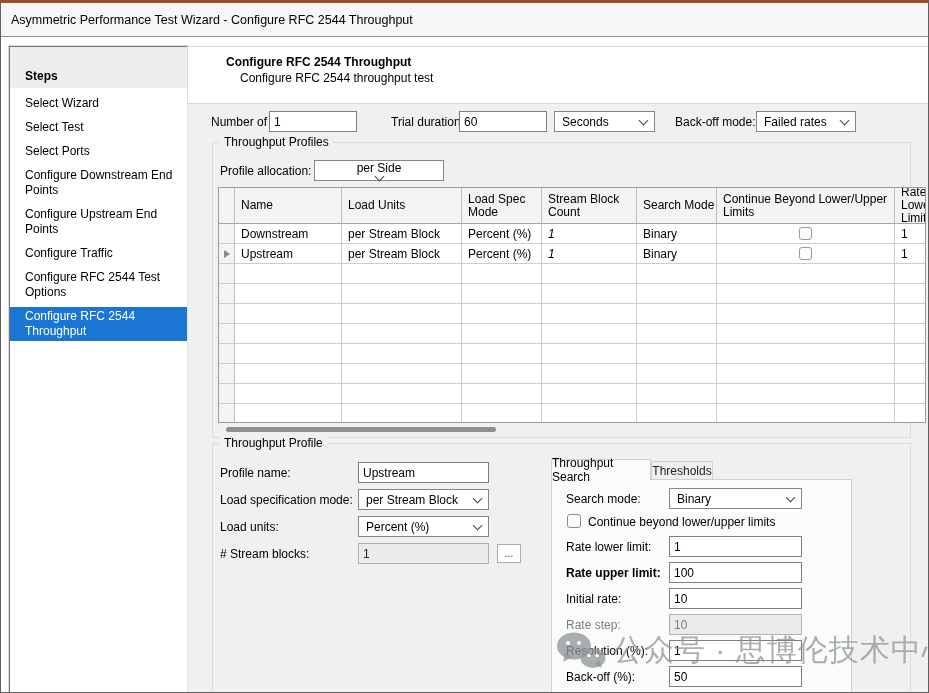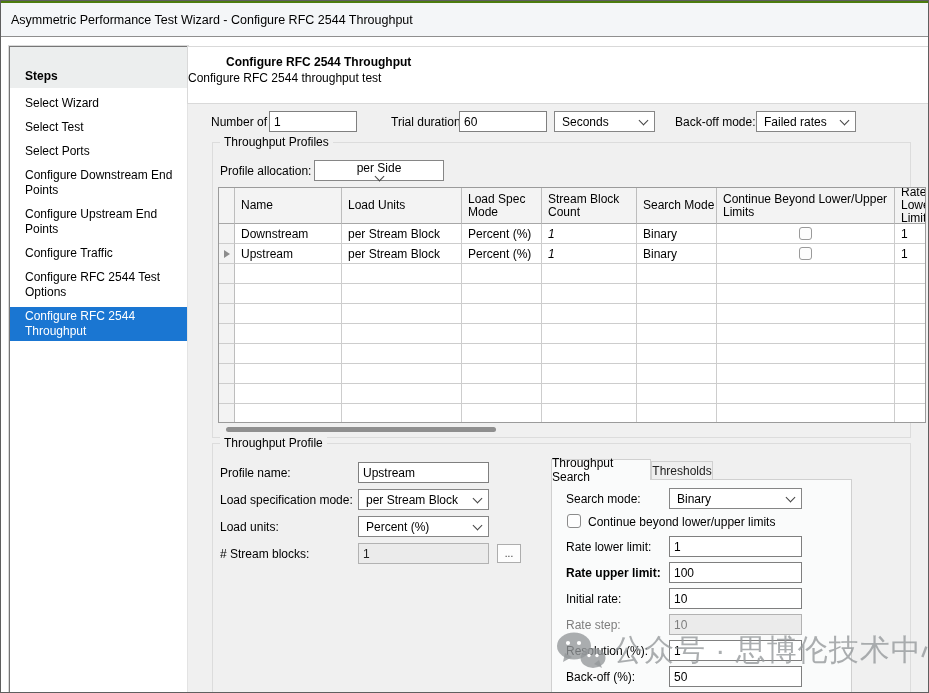--- a/index.html
+++ b/index.html
@@ -1,31 +1,31 @@
 <!DOCTYPE html>
 <html><head>
 <meta charset="utf-8">
 <style>
   * { margin:0; padding:0; box-sizing:border-box; }
   html,body { width:929px; height:693px; background:#fff; font-family:"Liberation Sans", sans-serif; font-size:12px; color:#000; }
   #window { position:relative; width:929px; height:693px; background:#ffffff; border:1px solid #5f5f5f; overflow:hidden; }
 
   
-  #titlebar { position:absolute; left:0; top:0; width:100%; height:36px; background:#f4f6f8; border-top:2px solid #4d7c0f; border-bottom:1px solid #8f8f8f; display:flex; align-items:center; padding-left:10px; font-size:12.5px; }
+  #titlebar { position:absolute; left:0; top:0; width:100%; height:36px; background:#f4f6f8; border-top:2px solid #c2410c; border-bottom:1px solid #8f8f8f; display:flex; align-items:center; padding-left:10px; font-size:12.5px; }
 
   
   #sidebar { position:absolute; left:8px; top:45px; width:179px; height:660px; background:#fff; border:1px solid #767676; outline:1px solid #d9d9d9; }
   .steps-header { background:#ecEEee; background:#eceeee; font-weight:bold; padding:22px 0 5px 15px; margin-bottom:6px; }
   .step-item { padding:2px 4px 2px 15px; line-height:15px; margin-bottom:5px; cursor:default; }
   .step-item.sel { background:#1a76d2; color:#fff; }
 
   
   #main-header { position:absolute; left:186px; top:45px; width:742px; height:58px; background:#fff; border:1px solid #d9d9d9; }
   #main-header .t1 { font-weight:bold; margin:8px 0 2px 38px; }
-  #main-header .t2 { }
+  #main-header .t2 { margin-left:52px; }
 
   
   #main-body { position:absolute; left:186px; top:103px; width:742px; height:591px; background:#f0f0f0; border-right:1px solid #bdbdbd; border-left:1px solid #e3e3e3; }
 
   .lbl { position:absolute; white-space:nowrap; }
   .tbox { position:absolute; height:21px; border:1px solid #7f7f7f; background:#fff; font-family:"Liberation Sans",sans-serif; font-size:12px; padding:0 4px; }
   .tbox.dis { background:#ebebeb; border-color:#b2b2b2; color:#222; }
   .tbox.gray { background:#ebebeb; border-color:#b2b2b2; color:#7e7e7e; }
   .combo { position:absolute; height:21px; background:#fff; border:1px solid #868686; display:flex; align-items:center; justify-content:space-between; padding:0 7px; cursor:default; }
   .chev { width:7px; height:7px; border-right:1.4px solid #444; border-bottom:1.4px solid #444; transform:rotate(45deg); margin-top:-3px; flex:0 0 auto; }

